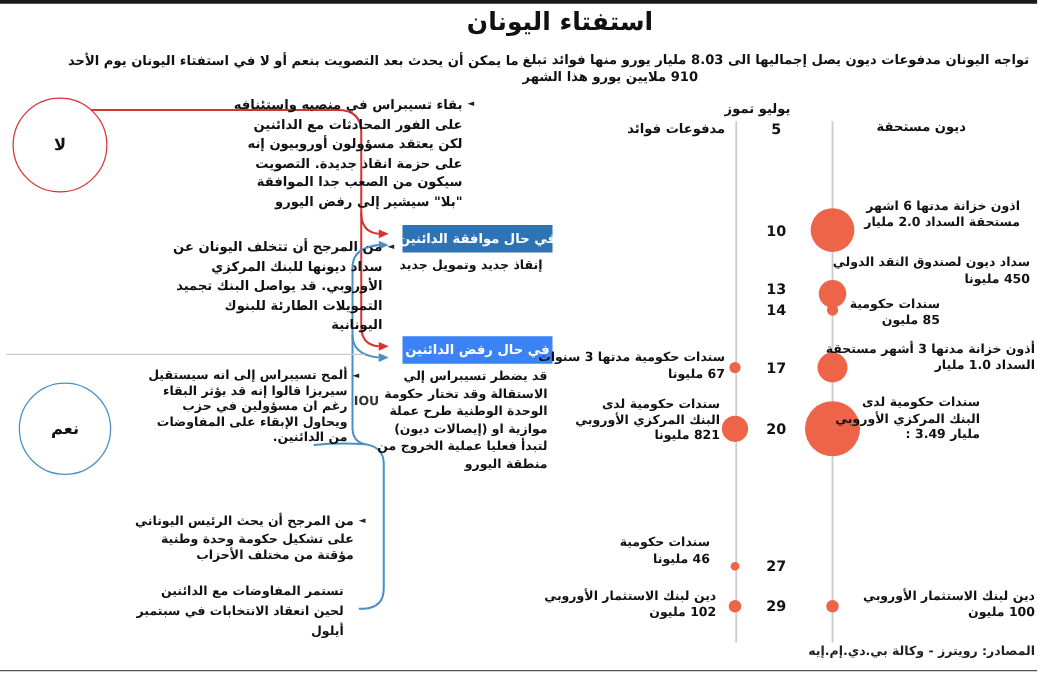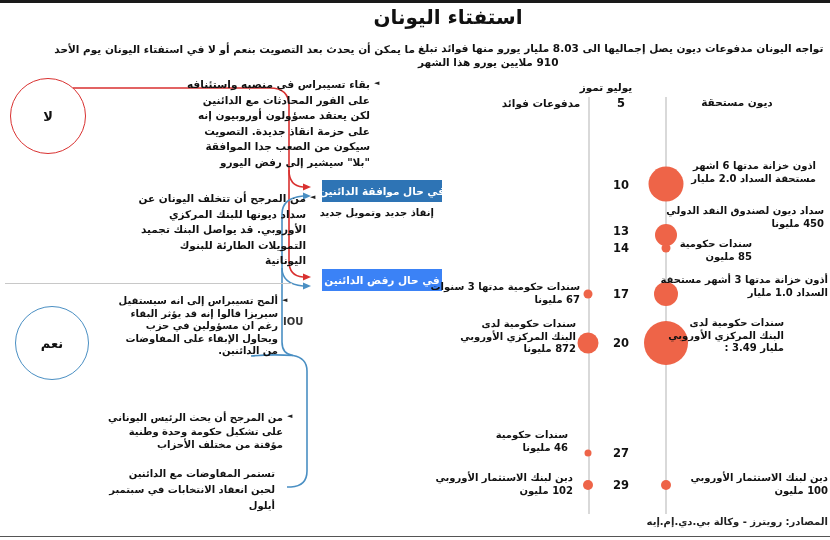--- a/index.html
+++ b/index.html
@@ -143,20 +143,28 @@
     </div>
   <div class="blk b5 ar">
       <div class="line">تستمر المفاوضات مع الدائنين</div>
       <div class="line">لحين انعقاد الانتخابات في سبتمبر</div>
       <div class="line">أيلول</div>
     </div>
 
   <div class="scen-box scen-approve ar">في حال موافقة الدائنين</div>
   <div class="approve-note ar">إنقاذ جديد وتمويل جديد</div>
   <div class="scen-box scen-reject ar">في حال رفض الدائنين</div>
+  <div class="blk reject-note ar">
+      <div class="line">قد يضطر تسيبراس إلي</div>
+      <div class="line">الاستقالة وقد تختار حكومة</div>
+      <div class="line">الوحدة الوطنية طرح عملة</div>
+      <div class="line">موازية او (إيصالات ديون)</div>
+      <div class="line">لتبدأ فعليا عملية الخروج من</div>
+      <div class="line">منطقة اليورو</div>
+    </div>
   <div class="iou">IOU</div>
 
   <div class="tl-header month ar">يوليو تموز</div>
   <div class="tl-header firstday">5</div>
   <div class="tl-header colL ar">مدفوعات فوائد</div>
   <div class="tl-header colR ar">ديون مستحقة</div>
 
   <div id="days-layer">
       <div class="day-label" style="top: 178px;">10</div>
       <div class="day-label" style="top: 224px;">13</div>
@@ -183,21 +191,21 @@
         <div class="line">سندات حكومية مدتها 3 سنوات</div>
         <div class="line">67 مليونا</div>
       </div>
       <div class="ev-label ar" style="left: 676px; top: 274px; width: 152px;">
         <div class="line">أذون خزانة مدتها 3 أشهر مستحقة</div>
         <div class="line">السداد 1.0 مليار</div>
       </div>
       <div class="ev-label ar" style="left: 448px; top: 318px; width: 128px;">
         <div class="line">سندات حكومية لدى</div>
         <div class="line">البنك المركزي الأوروبي</div>
-        <div class="line">872 مليونا</div>
+        <div class="line">821 مليونا</div>
       </div>
       <div class="ev-label ar" style="left: 692px; top: 317px; width: 92px;">
         <div class="line">سندات حكومية لدى</div>
         <div class="line">البنك المركزي الأوروبي</div>
         <div class="line">‪: 3.49 مليار‬</div>
       </div>
       <div class="ev-label ar" style="left: 468px; top: 429px; width: 100px;">
         <div class="line">سندات حكومية</div>
         <div class="line">46 مليونا</div>
       </div>

